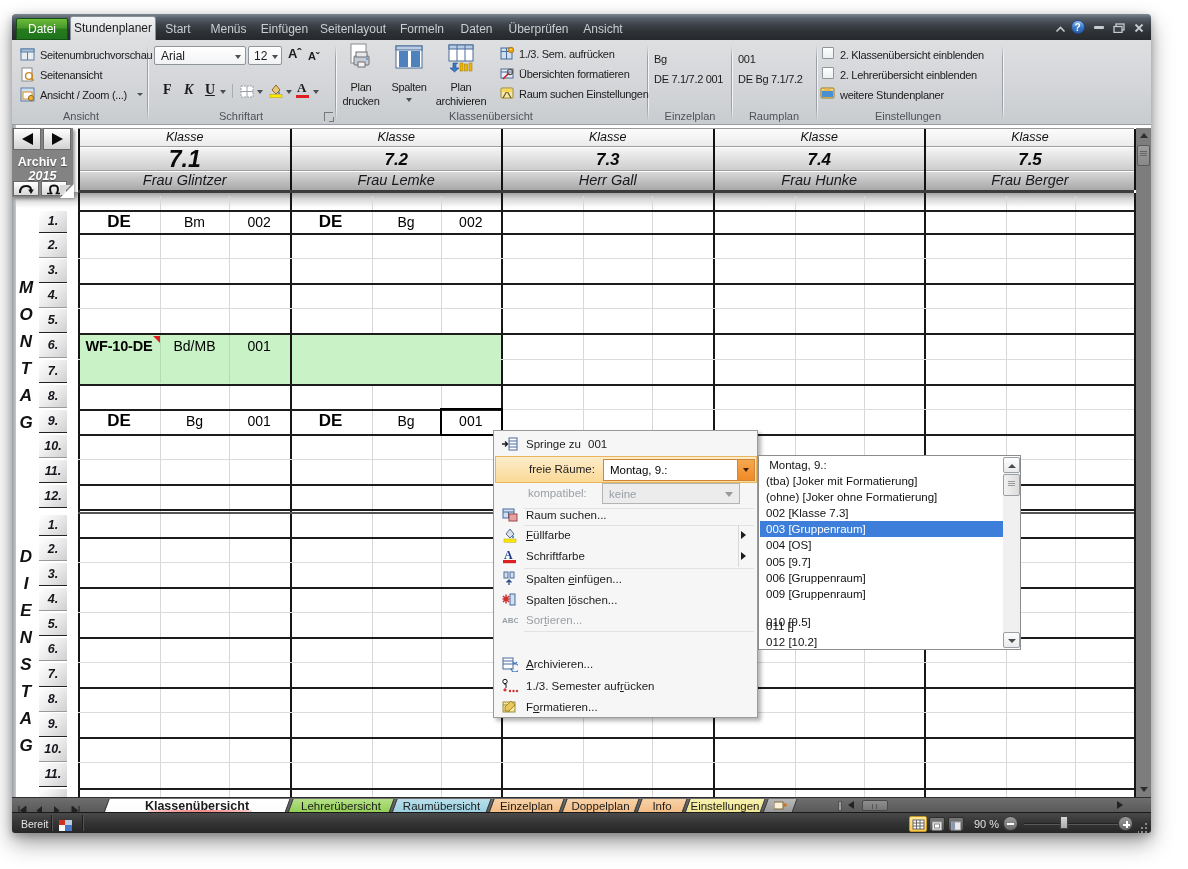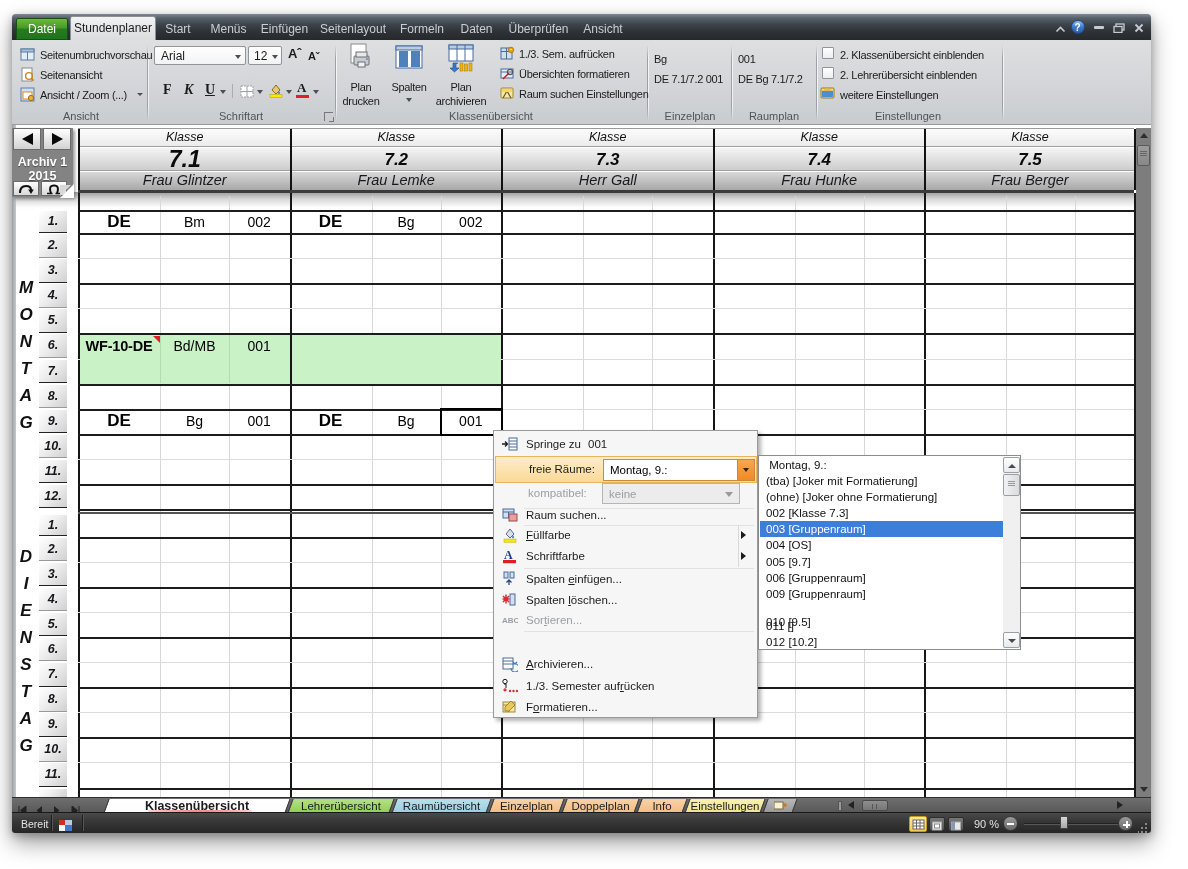--- a/index.html
+++ b/index.html
@@ -198,21 +198,21 @@
 <div class="rtxt" style="left:726px;top:32px;">DE Bg 7.1/7.2</div>
 <div class="chk" style="left:810px;top:7px;"></div>
 <div class="rtxt" style="left:828px;top:8px;">2. Klassenübersicht einblenden</div>
 <div class="chk" style="left:810px;top:27px;"></div>
 <div class="rtxt" style="left:828px;top:28px;">2. Lehrerübersicht einblenden</div>
 <div class="a" style="left:808px;top:46px;width:16px;height:14px;"><svg width="16" height="14">
             <rect x="1" y="2" width="13" height="10" rx="1" fill="#f8d880" stroke="#9a7a20"></rect>
             <rect x="2" y="5" width="11" height="6" fill="#4a90d0"></rect>
             <path d="M2 5 l5 -3 l6 3 z" fill="#e8b84a"></path>
           </svg></div>
-<div class="rtxt" style="left:828px;top:48px;">weitere Einstellungen</div>
+<div class="rtxt" style="left:828px;top:48px;">weitere Stundenplaner</div>
 </div>
 <div id="content">
 <div class="a" style="left:4px;top:67px;width:1118px;height:18px;background:linear-gradient(#9c9c9c,#d8d8d8 40%,#fdfdfd 85%,#fff);"></div>
 <div class="a" style="left:0;top:0;width:4px;height:672px;background:linear-gradient(90deg,#9aa0a4,#c6c9cc);"></div>
 <div class="a" style="left:66px;top:4px;width:211.5px;height:61px;border-left:2px solid #111;">
           <div class="a" style="left:0;top:0;width:100%;height:17.5px;background:linear-gradient(#fcfcfc,#ebebeb);border-bottom:1px solid #9e9e9e;font-style:italic;font-size:12.5px;color:#111;text-align:center;line-height:17px;">Klasse</div>
           <div class="a" style="left:0;top:18.5px;width:100%;height:23.5px;background:linear-gradient(#f4f4f4,#cdcdcd);border-bottom:1px solid #9e9e9e;font-style:italic;font-weight:bold;font-size:23px;color:#0a0a0a;text-align:center;line-height:23px;">7.1</div>
           <div class="a" style="left:0;top:43px;width:100%;height:18px;background:linear-gradient(#d8d8d8,#a8a8a8);font-style:italic;font-size:14.5px;color:#18181f;text-align:center;line-height:17px;">Frau Glintzer</div>
         </div>
 <div class="a" style="left:277.5px;top:4px;width:211.5px;height:61px;border-left:2px solid #111;">
@@ -343,21 +343,21 @@
 <div class="dayletter" style="top:584px;">A</div>
 <div class="dayletter" style="top:611px;">G</div>
 <div class="a" style="left:0;top:3px;width:61px;height:69px;background:#838383;box-shadow:2px 2px 3px rgba(60,60,60,.5);">
           <div class="a" style="left:1px;top:0px;width:28px;height:22px;background:linear-gradient(#ffffff,#d2d2d2);border:1px solid #6a6a6a;">
             <div style="margin:4px auto 0;width:0;height:0;border-top:6.5px solid transparent;border-bottom:6.5px solid transparent;border-right:11px solid #0a0a0a;"></div>
           </div>
           <div class="a" style="left:31px;top:0px;width:28px;height:22px;background:linear-gradient(#ffffff,#d2d2d2);border:1px solid #6a6a6a;">
             <div style="margin:4px auto 0;width:0;height:0;border-top:6.5px solid transparent;border-bottom:6.5px solid transparent;border-left:11px solid #0a0a0a;"></div>
           </div>
           <div class="a" style="left:0;top:27px;width:61px;height:13px;color:#fff;font-weight:bold;font-size:12.5px;text-align:center;text-shadow:0 1px 1px #4a4a4a;">Archiv 1</div>
-          <div class="a" style="left:0;top:41px;width:61px;height:13px;color:#fff;font-weight:bold;font-size:12.5px;text-align:center;text-shadow:0 1px 1px #4a4a4a;">2015</div>
+          <div class="a" style="left:0;top:41px;width:61px;height:13px;color:#fff;font-weight:bold;font-size:12.5px;text-align:center;text-shadow:0 1px 1px #4a4a4a;font-style:italic;">2015</div>
           <div class="a" style="left:1px;top:53px;width:26px;height:15px;background:linear-gradient(#ffffff,#d8d8d8);border:1px solid #6a6a6a;"><svg width="24" height="13">
               <path d="M6 10 Q6 3 12 3 Q17 3 17 7" fill="none" stroke="#111" stroke-width="2"></path>
               <path d="M14.2 6.5 l5.6 0 l-2.8 4.5 z" fill="#111"></path>
             </svg></div>
           <div class="a" style="left:29px;top:53px;width:26px;height:15px;background:linear-gradient(#ffffff,#d8d8d8);border:1px solid #6a6a6a;"><svg width="24" height="13">
               <path d="M9 10.5 Q6 2.5 12 2.5 Q18 2.5 15 10.5" fill="none" stroke="#111" stroke-width="2"></path>
               <path d="M5 10.5 l5.5 0 M13.5 10.5 l5.5 0" stroke="#111" stroke-width="1.6"></path>
             </svg></div>
           <div class="a" style="right:-1px;bottom:-1px;width:0;height:0;border-bottom:14px solid #ffffff;border-left:14px solid transparent;"></div>
           <div class="a" style="right:2px;bottom:1px;width:0;height:0;border-top:11px solid #d8d8d8;border-right:11px solid transparent;"></div>

